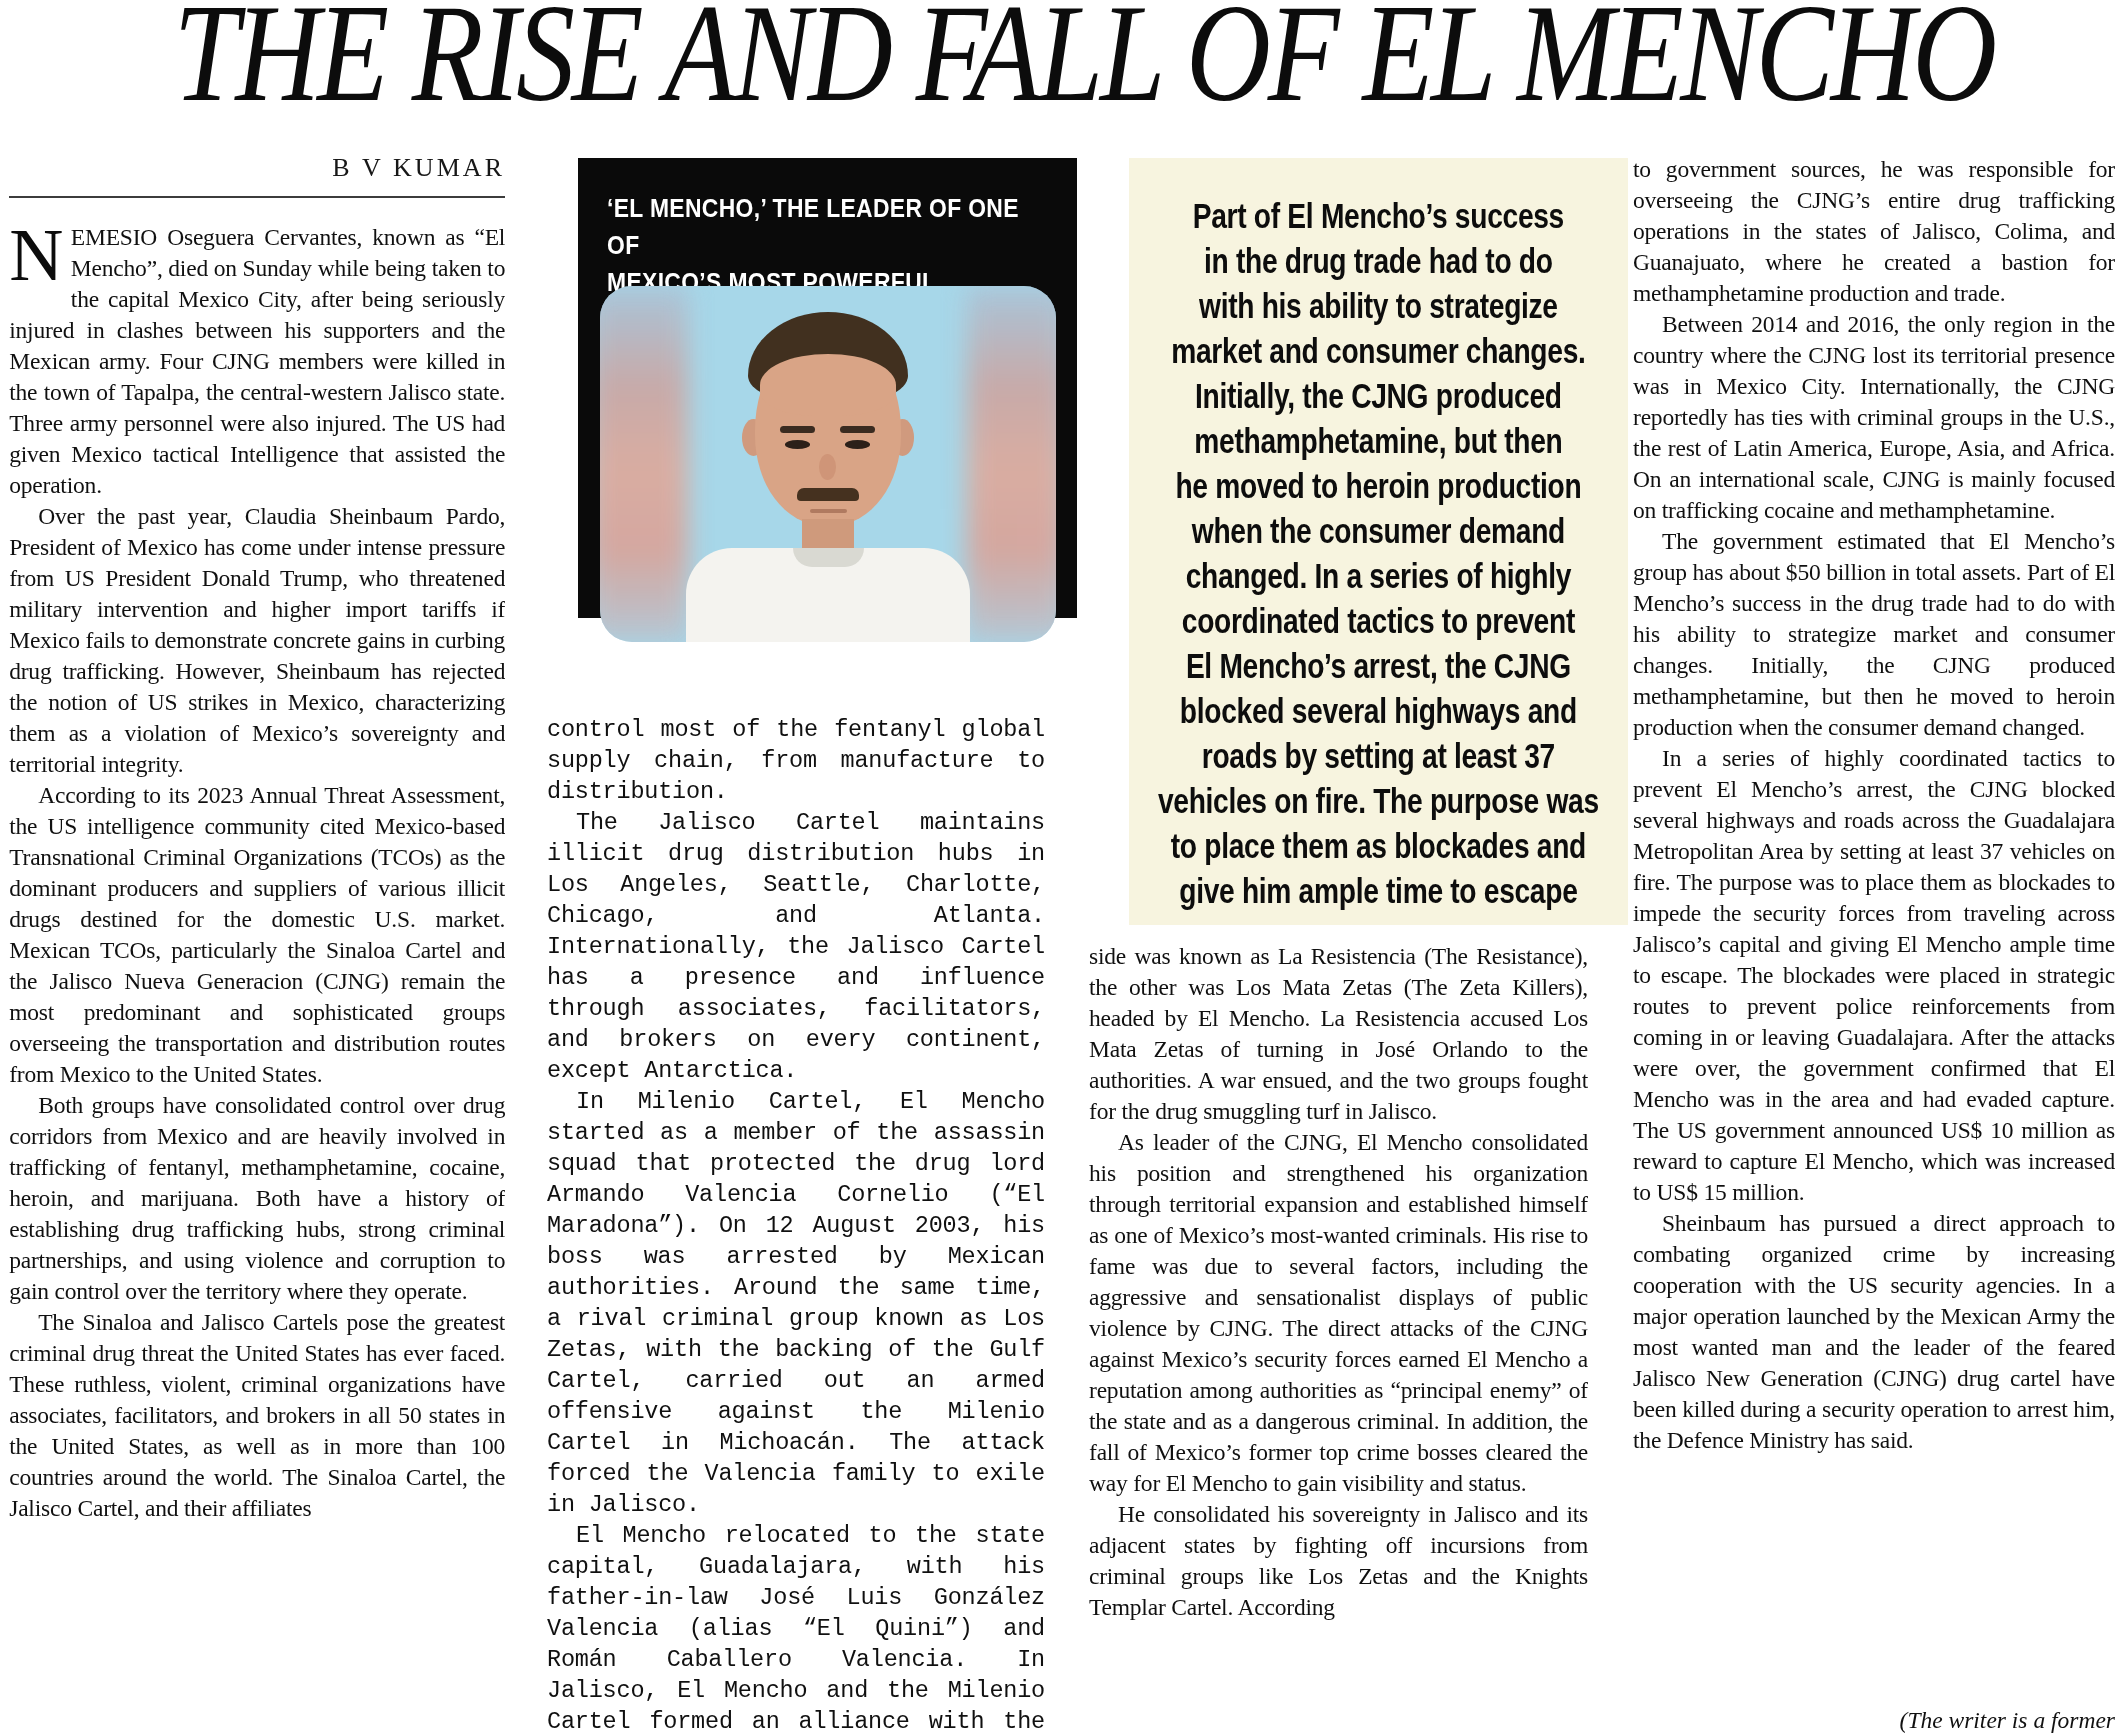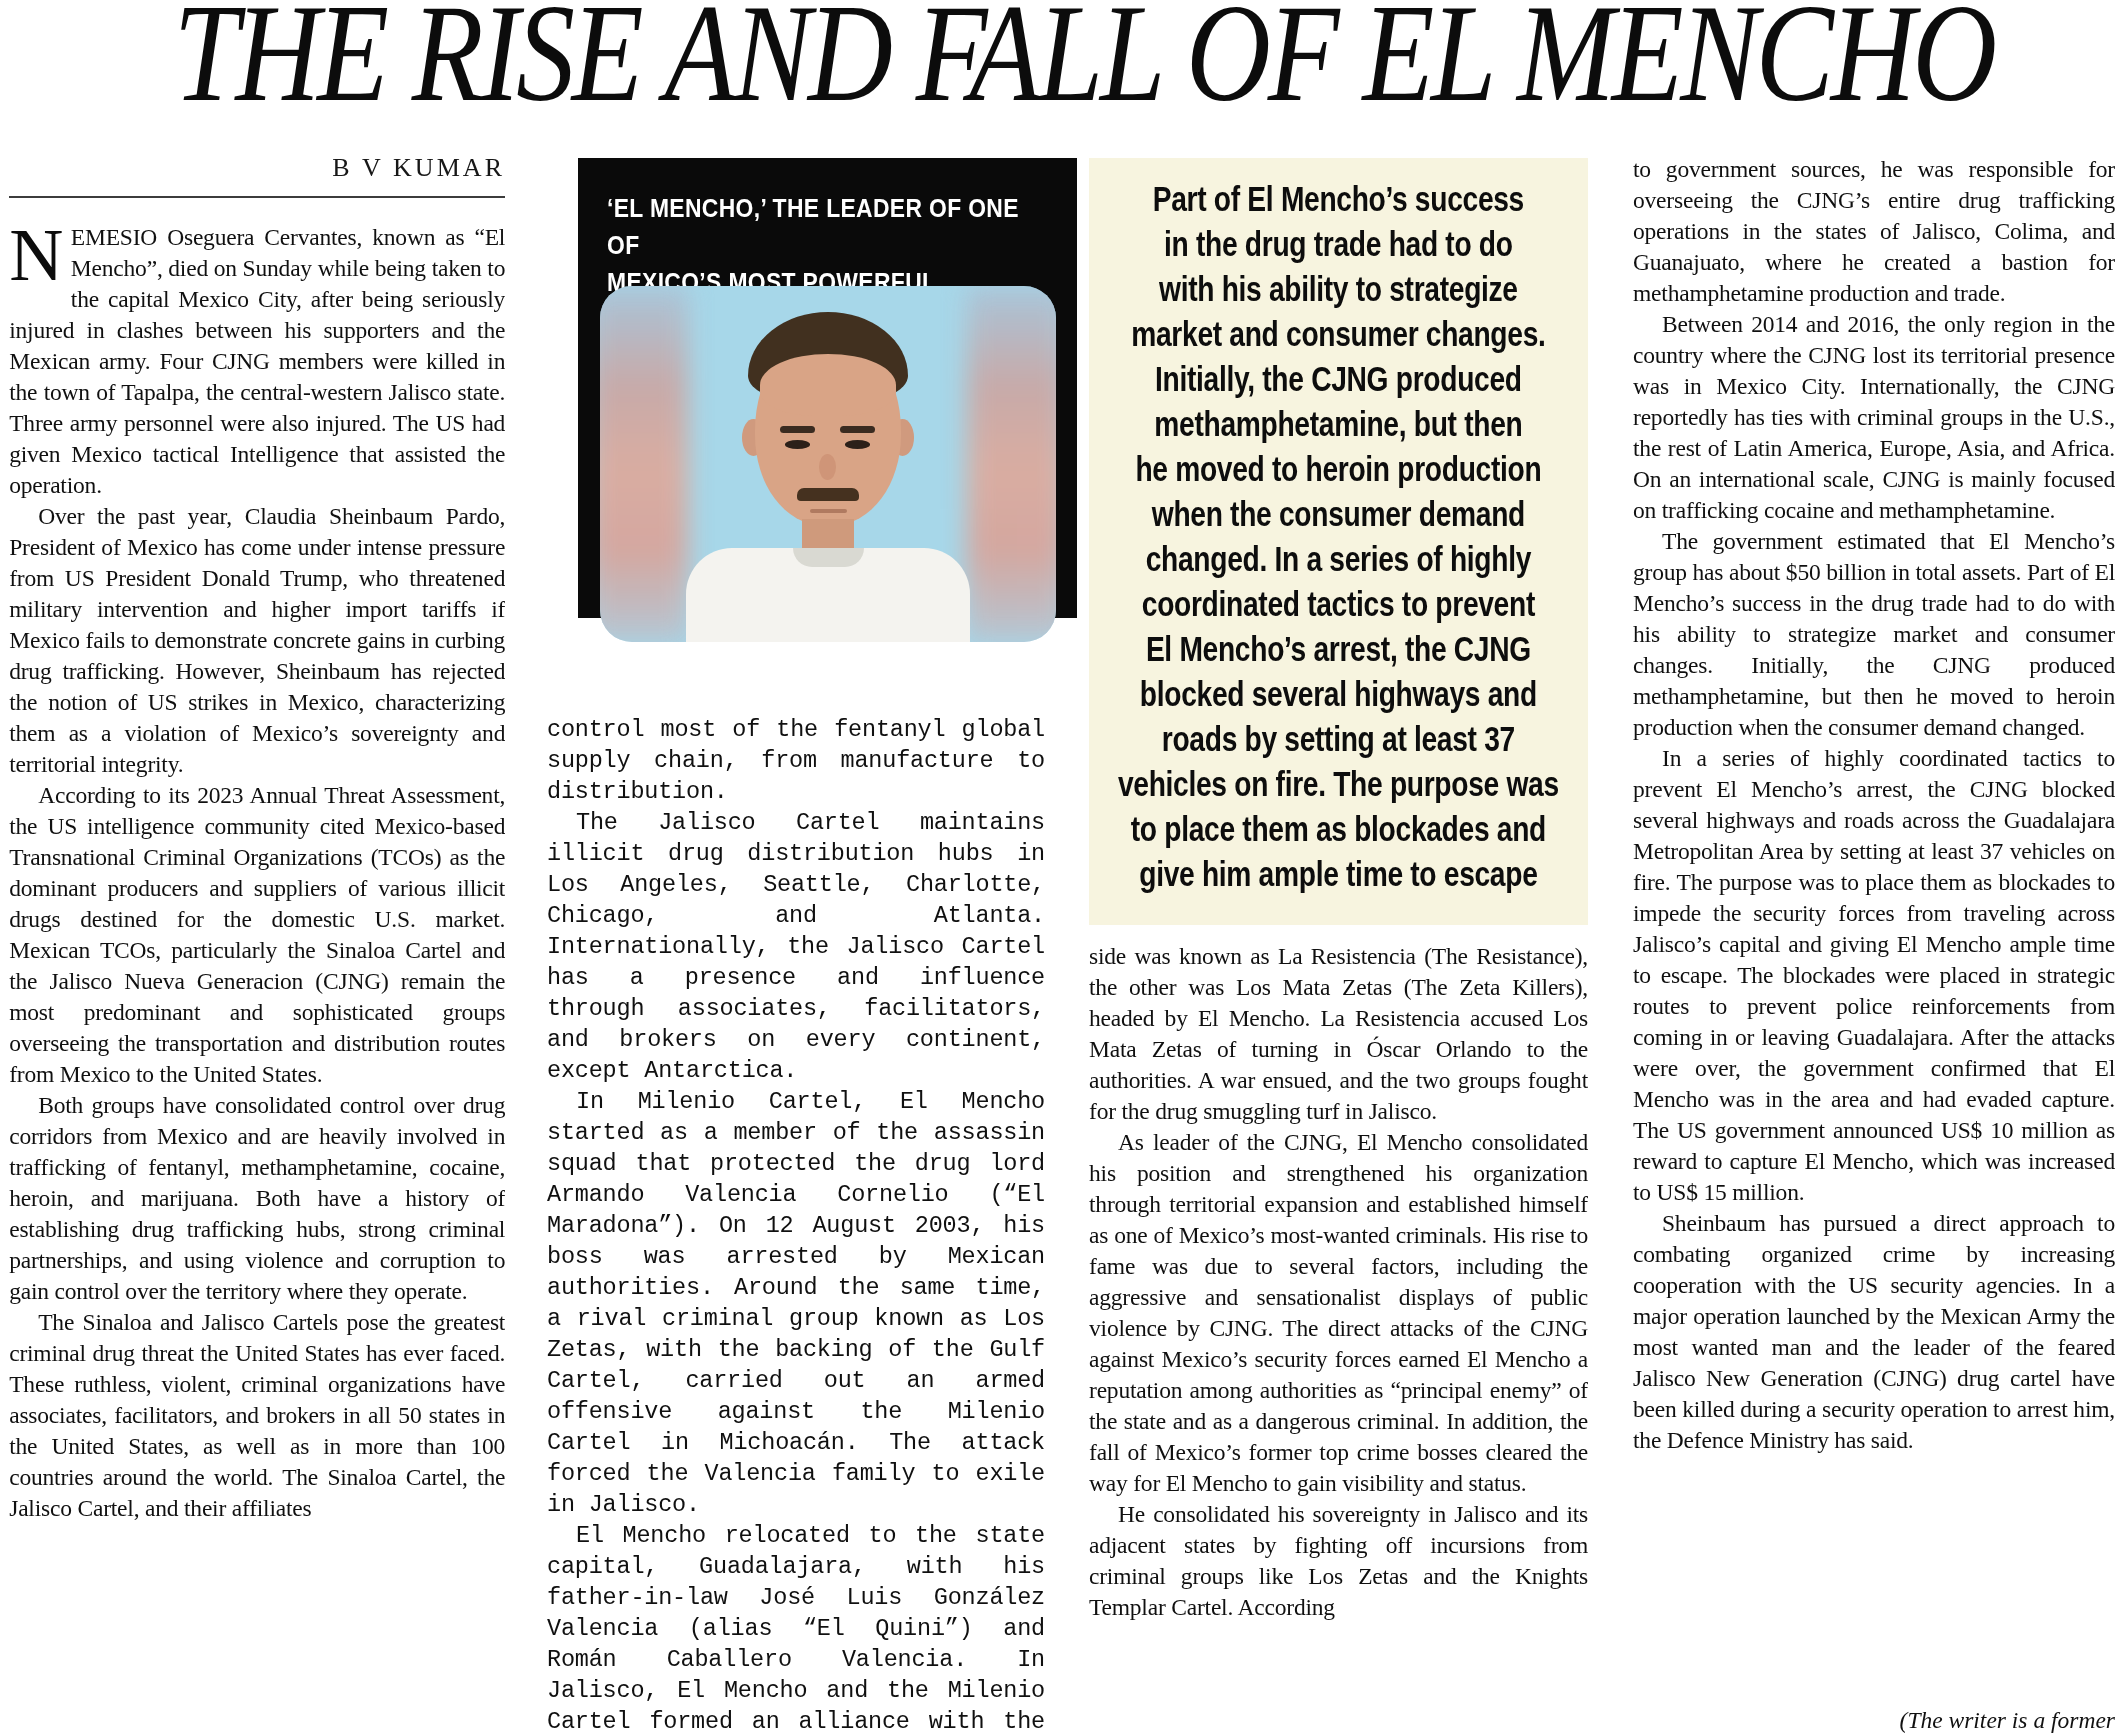--- a/index.html
+++ b/index.html
@@ -60,22 +60,22 @@
   .mustache { position:absolute; left:197px; top:202px; width:62px; height:13px; background:#45311f;
               border-radius:7px 7px 3.9px 3.9px; }
   .mouth { position:absolute; left:210px; top:223px; width:37px; height:3.9px; background:#b07a60; border-radius:2.3px; }
   .neck { position:absolute; left:202px; top:233px; width:52px; height:40px; background:#cf9a7c; }
   .shirt { position:absolute; left:86px; top:262px; width:284px; height:96px; background:#f4f3ef;
            border-radius:46px 46px 0 0; }
   .collar { position:absolute; left:193px; top:262px; width:71px; height:18.5px; background:#d9d9d2;
             border-radius:0 0 34px 34px; }
 
   
-  .quote-box { position:absolute; left:1089px; top:158px; width:499px; height:767px;
-               background:#f7f4df; box-sizing:border-box; padding-top:18px; overflow:hidden; }
+  .quote-box { position:absolute; left:1129px; top:158px; width:499px; height:767px;
+               background:#f7f4df; box-sizing:border-box; padding-top:35px; overflow:hidden; }
   .quote-text { text-align:center; font-family:"Liberation Sans", sans-serif; font-weight:bold;
                 font-size:35px; line-height:45px; white-space:pre-line; color:#0d0d0d;
                 width:124%; margin-left:-12%; transform:scaleX(0.806); transform-origin:center top;
                 letter-spacing:-0.4px; }
 </style>
 </head>
 <body>
 
 <div class="page">
 
@@ -137,21 +137,21 @@
 coordinated tactics to prevent
 El Mencho’s arrest, the CJNG
 blocked several highways and
 roads by setting at least 37
 vehicles on fire. The purpose was
 to place them as blockades and
 give him ample time to escape</div>
   </div>
 
   <div class="col col3">
-      <p>side was known as La Resistencia (The Resistance), the other was Los Mata Zetas (The Zeta Killers), headed by El Mencho. La Resistencia accused Los Mata Zetas of turning in Óscar Orlando to the authorities. A war ensued, and the two groups fought for the drug smuggling turf in Jalisco.</p>
+      <p>side was known as La Resistencia (The Resistance), the other was Los Mata Zetas (The Zeta Killers), headed by El Mencho. La Resistencia accused Los Mata Zetas of turning in José Orlando to the authorities. A war ensued, and the two groups fought for the drug smuggling turf in Jalisco.</p>
       <p class="indent">As leader of the CJNG, El Mencho consolidated his position and strengthened his organization through territorial expansion and established himself as one of Mexico’s most-wanted criminals. His rise to fame was due to several factors, including the aggressive and sensationalist displays of public violence by CJNG. The direct attacks of the CJNG against Mexico’s security forces earned El Mencho a reputation among authorities as “principal enemy” of the state and as a dangerous criminal. In addition, the fall of Mexico’s former top crime bosses cleared the way for El Mencho to gain visibility and status.</p>
       <p class="indent">He consolidated his sovereignty in Jalisco and its adjacent states by fighting off incursions from criminal groups like Los Zetas and the Knights Templar Cartel. According</p>
     </div>
 
   <div class="col col4">
       <p>to government sources, he was responsible for overseeing the CJNG’s entire drug trafficking operations in the states of Jalisco, Colima, and Guanajuato, where he created a bastion for methamphetamine production and trade.</p>
       <p class="indent">Between 2014 and 2016, the only region in the country where the CJNG lost its territorial presence was in Mexico City. Internationally, the CJNG reportedly has ties with criminal groups in the U.S., the rest of Latin America, Europe, Asia, and Africa. On an international scale, CJNG is mainly focused on trafficking cocaine and methamphetamine.</p>
       <p class="indent">The government estimated that El Mencho’s group has about $50 billion in total assets. Part of El Mencho’s success in the drug trade had to do with his ability to strategize market and consumer changes. Initially, the CJNG produced methamphetamine, but then he moved to heroin production when the consumer demand changed.</p>
       <p class="indent">In a series of highly coordinated tactics to prevent El Mencho’s arrest, the CJNG blocked several highways and roads across the Guadalajara Metropolitan Area by setting at least 37 vehicles on fire. The purpose was to place them as blockades to impede the security forces from traveling across Jalisco’s capital and giving El Mencho ample time to escape. The blockades were placed in strategic routes to prevent police reinforcements from coming in or leaving Guadalajara. After the attacks were over, the government confirmed that El Mencho was in the area and had evaded capture. The US government announced US$ 10 million as reward to capture El Mencho, which was increased to US$ 15 million.</p>
       <p class="indent">Sheinbaum has pursued a direct approach to combating organized crime by increasing cooperation with the US security agencies. In a major operation launched by the Mexican Army the most wanted man and the leader of the feared Jalisco New Generation (CJNG) drug cartel have been killed during a security operation to arrest him, the Defence Ministry has said.</p>

